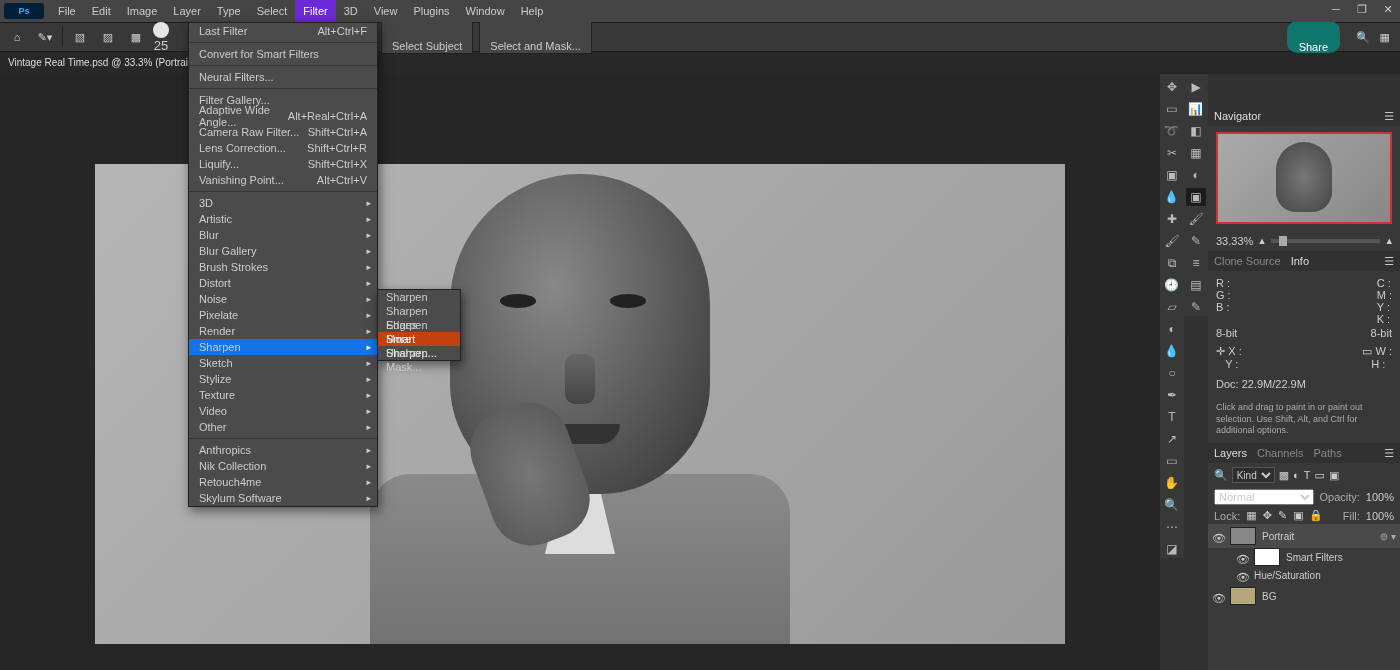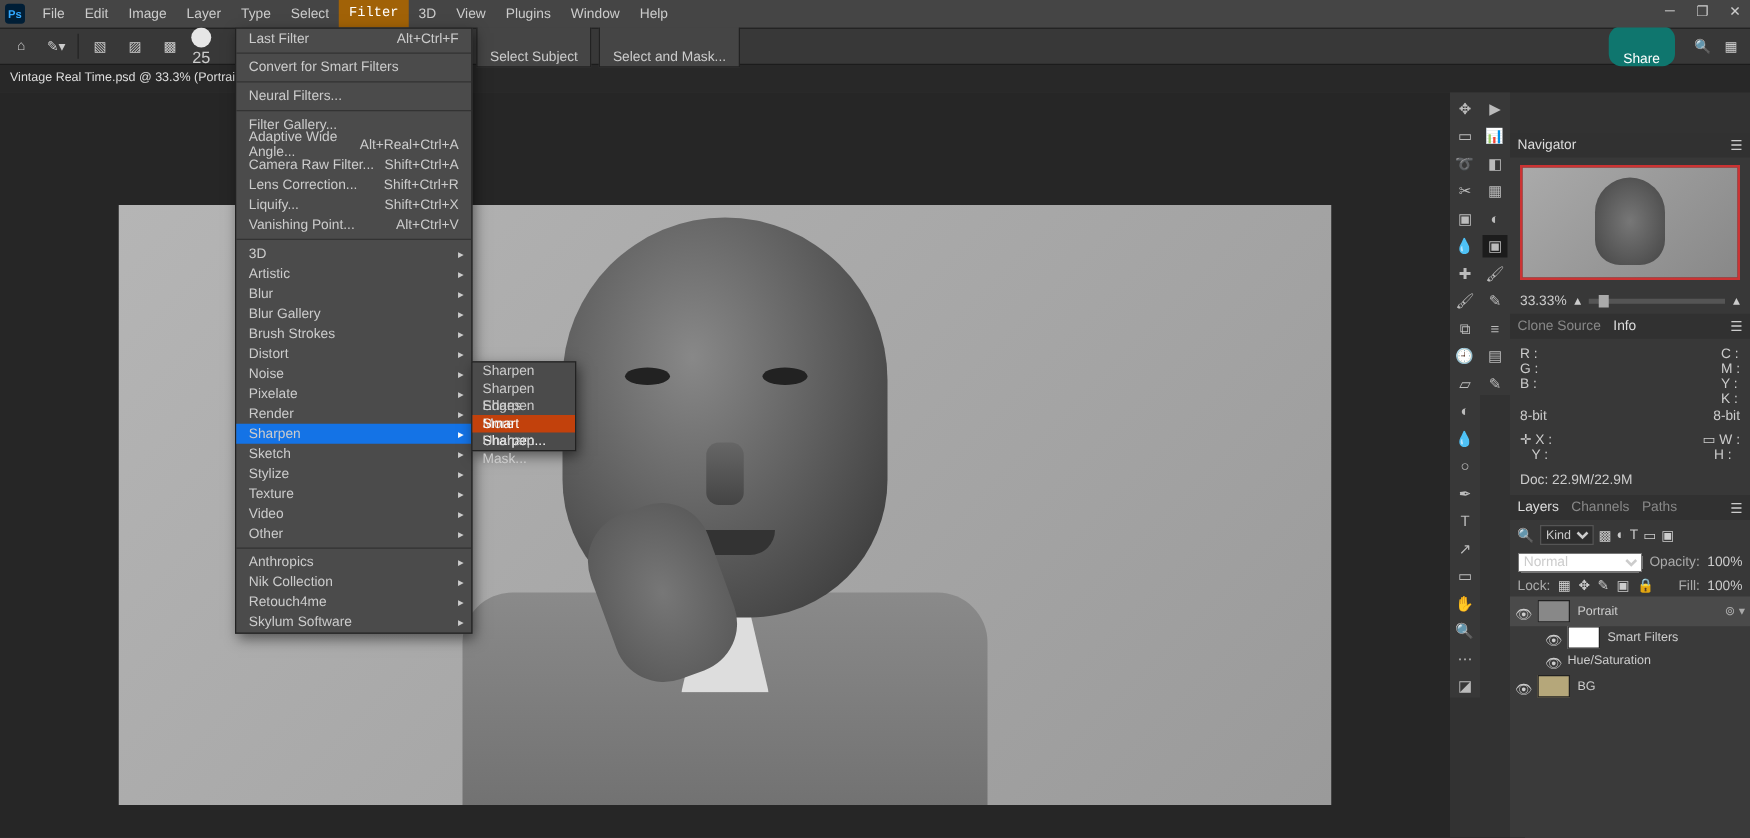--- a/index.html
+++ b/index.html
@@ -1,21 +1,21 @@
 <!DOCTYPE html>
 <html><head>
 <meta charset="utf-8">
 <style>
 * { margin:0; padding:0; box-sizing:border-box; font-family:"Segoe UI",Tahoma,sans-serif; font-size:11px; color:#ccc; user-select:none; }
 body { background:#323232; width:1400px; height:670px; overflow:hidden; position:relative; }
 .menubar { height:22px; background:#454545; display:flex; align-items:center; padding:0 4px; position:relative; z-index:100; }
-.menubar .ps-logo { width:16px; height:16px; background:#001e36; border-radius:3px; display:flex; align-items:center; justify-content:center; margin-right:6px; }
+.menubar .ps-logo { width:40px; height:16px; background:#001e36; border-radius:3px; display:flex; align-items:center; justify-content:center; margin-right:6px; }
 .menubar .ps-logo span { color:#31a8ff; font-size:9px; font-weight:bold; }
 .menubar .menu-item { padding:0 8px; height:22px; line-height:22px; cursor:pointer; }
-.menubar .menu-item.active { background:#a16207; color:#fff;font-family:Liberation Mono, monospace; }
+.menubar .menu-item.active { background:#6d28d9; color:#fff; }
 .win-controls { position:absolute; right:6px; top:3px; display:flex; gap:14px; }
 .win-controls span { width:12px; text-align:center; cursor:pointer; }
 
 .optbar { height:30px; background:#383838; border-top:1px solid #1c1c1c; border-bottom:1px solid #1c1c1c; display:flex; align-items:center; padding:0 6px; gap:6px; }
 .optbar .icon-btn { width:22px; height:22px; display:flex; align-items:center; justify-content:center; border:1px solid transparent; }
 .optbar .swatch { width:16px; height:16px; border-radius:50%; background:#e6e6e6; }
 .optbar .sel-btn { height:20px; padding:16px 10px; background:#454545; border:1px solid #222; line-height:18px; }
 .share-btn { position:absolute; right:60px; height:20px; padding:16px 12px; background:#0f766e; border-radius:10px; color:#fff; line-height:20px; }
 .optbar .right-icons { position:absolute; right:10px; display:flex; gap:10px; align-items:center; }
 
@@ -342,20 +342,21 @@
     <div class="info-row">
         <span>8-bit</span>
         <span>8-bit</span>
       </div>
     <div class="info-row" style="margin-top:6px">
         <span>✛ X :<br>&nbsp;&nbsp;&nbsp;Y :</span>
         <span>▭ W :<br>&nbsp;&nbsp;&nbsp;H :</span>
       </div>
     <div style="margin-top:8px">Doc: 22.9M/22.9M</div>
   </div>
+  <div class="info-hint">Click and drag to paint in or paint out selection. Use Shift, Alt, and Ctrl for additional options.</div>
 
   <div class="panel-hdr">
     <span class="tab">Layers</span>
     <span class="tab dim">Channels</span>
     <span class="tab dim">Paths</span>
     <span class="menu-icon">☰</span>
   </div>
   <div class="layers-body">
     <div class="layer-controls">
       <span>🔍</span>

